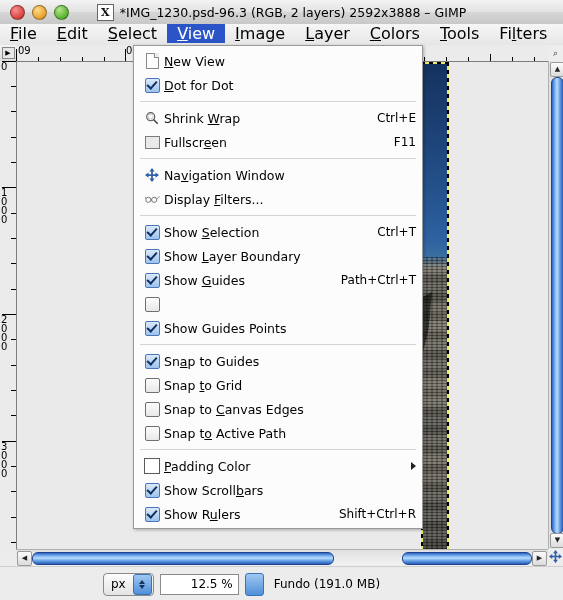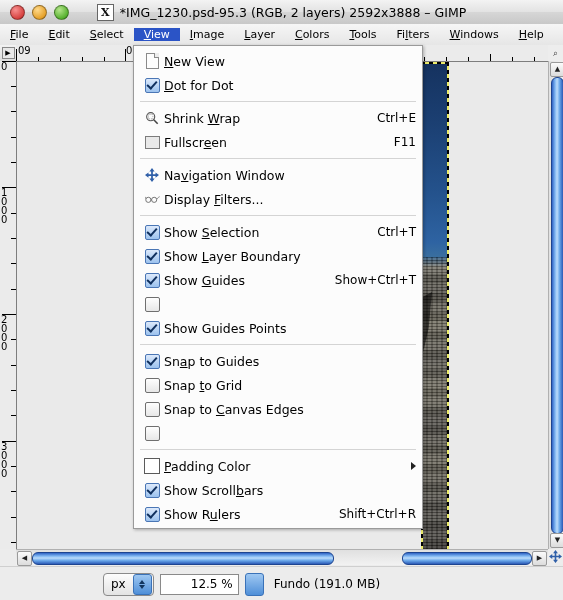--- a/index.html
+++ b/index.html
@@ -35,22 +35,22 @@
     font-size:11px;font-weight:bold;line-height:1;color:#111;
     font-family:"DejaVu Serif","Liberation Serif",serif;
   }
   .title-text{font-size:12.5px;color:#000;white-space:nowrap;}
 
   
   .menubar{
     position:absolute;left:0;top:24px;width:563px;height:21px;
     background:linear-gradient(to bottom,#f6f6f6,#e6e6e6);
     border-bottom:1px solid #b5b5b5;
-    display:flex;align-items:center;
-    font-size:11px;
+    display:flex;align-items:flex-start;
+    font-size:16px;
   }
   .mb-item{
     padding:0 10px;display:flex;align-items:center;cursor:default;color:#000;
   }
   .mb-item.active{background:#2b54c6;color:#fff;}
   .mb-item u{text-decoration:underline;text-underline-offset:1px;}
 
   
   .ruler-h{
     position:absolute;left:16px;top:45px;width:532px;height:16px;
@@ -254,21 +254,21 @@
 <div id="app">
 
   <div class="titlebar">
     <div class="tl-buttons">
       <div class="tl-btn tl-close"></div>
       <div class="tl-btn tl-min"></div>
       <div class="tl-btn tl-max"></div>
     </div>
     <div class="title-center">
       <div class="win-icon">X</div>
-      <div class="title-text">*IMG_1230.psd-95.3 (RGB, 2 layers) 2592x3888 – GIMP</div>
+      <div class="title-text">*IMG_1230.psd-96.3 (RGB, 2 layers) 2592x3888 – GIMP</div>
     </div>
   </div>
 
   <div class="menubar">
     <div class="mb-item">
         <span><u>F</u>ile</span>
       </div>
     <div class="mb-item">
         <span><u>E</u>dit</span>
       </div>
@@ -508,21 +508,21 @@
           <span class="chk on"></span>
         </span>
       <span class="txt">Show <u>L</u>ayer Boundary</span>
     </div>
 
     <div class="mi">
       <span class="ico">
           <span class="chk on"></span>
         </span>
       <span class="txt">Show <u>G</u>uides</span>
-      <span class="accel">Show+Ctrl+T</span>
+      <span class="accel">Path+Ctrl+T</span>
     </div>
 
     <div class="mi">
       <span class="ico">
           <span class="chk"></span>
         </span>
     </div>
 
     <div class="mi">
       <span class="ico">
@@ -551,20 +551,21 @@
       <span class="ico">
           <span class="chk"></span>
         </span>
       <span class="txt">Snap to <u>C</u>anvas Edges</span>
     </div>
 
     <div class="mi">
       <span class="ico">
           <span class="chk"></span>
         </span>
+      <span class="txt">Snap t<u>o</u> Active Path</span>
     </div>
 
     <div class="sep"></div>
 
     <div class="mi">
       <span class="ico">
           <span class="swatch"></span>
         </span>
       <span class="txt"><u>P</u>adding Color</span>
       <span class="arrow"></span>

